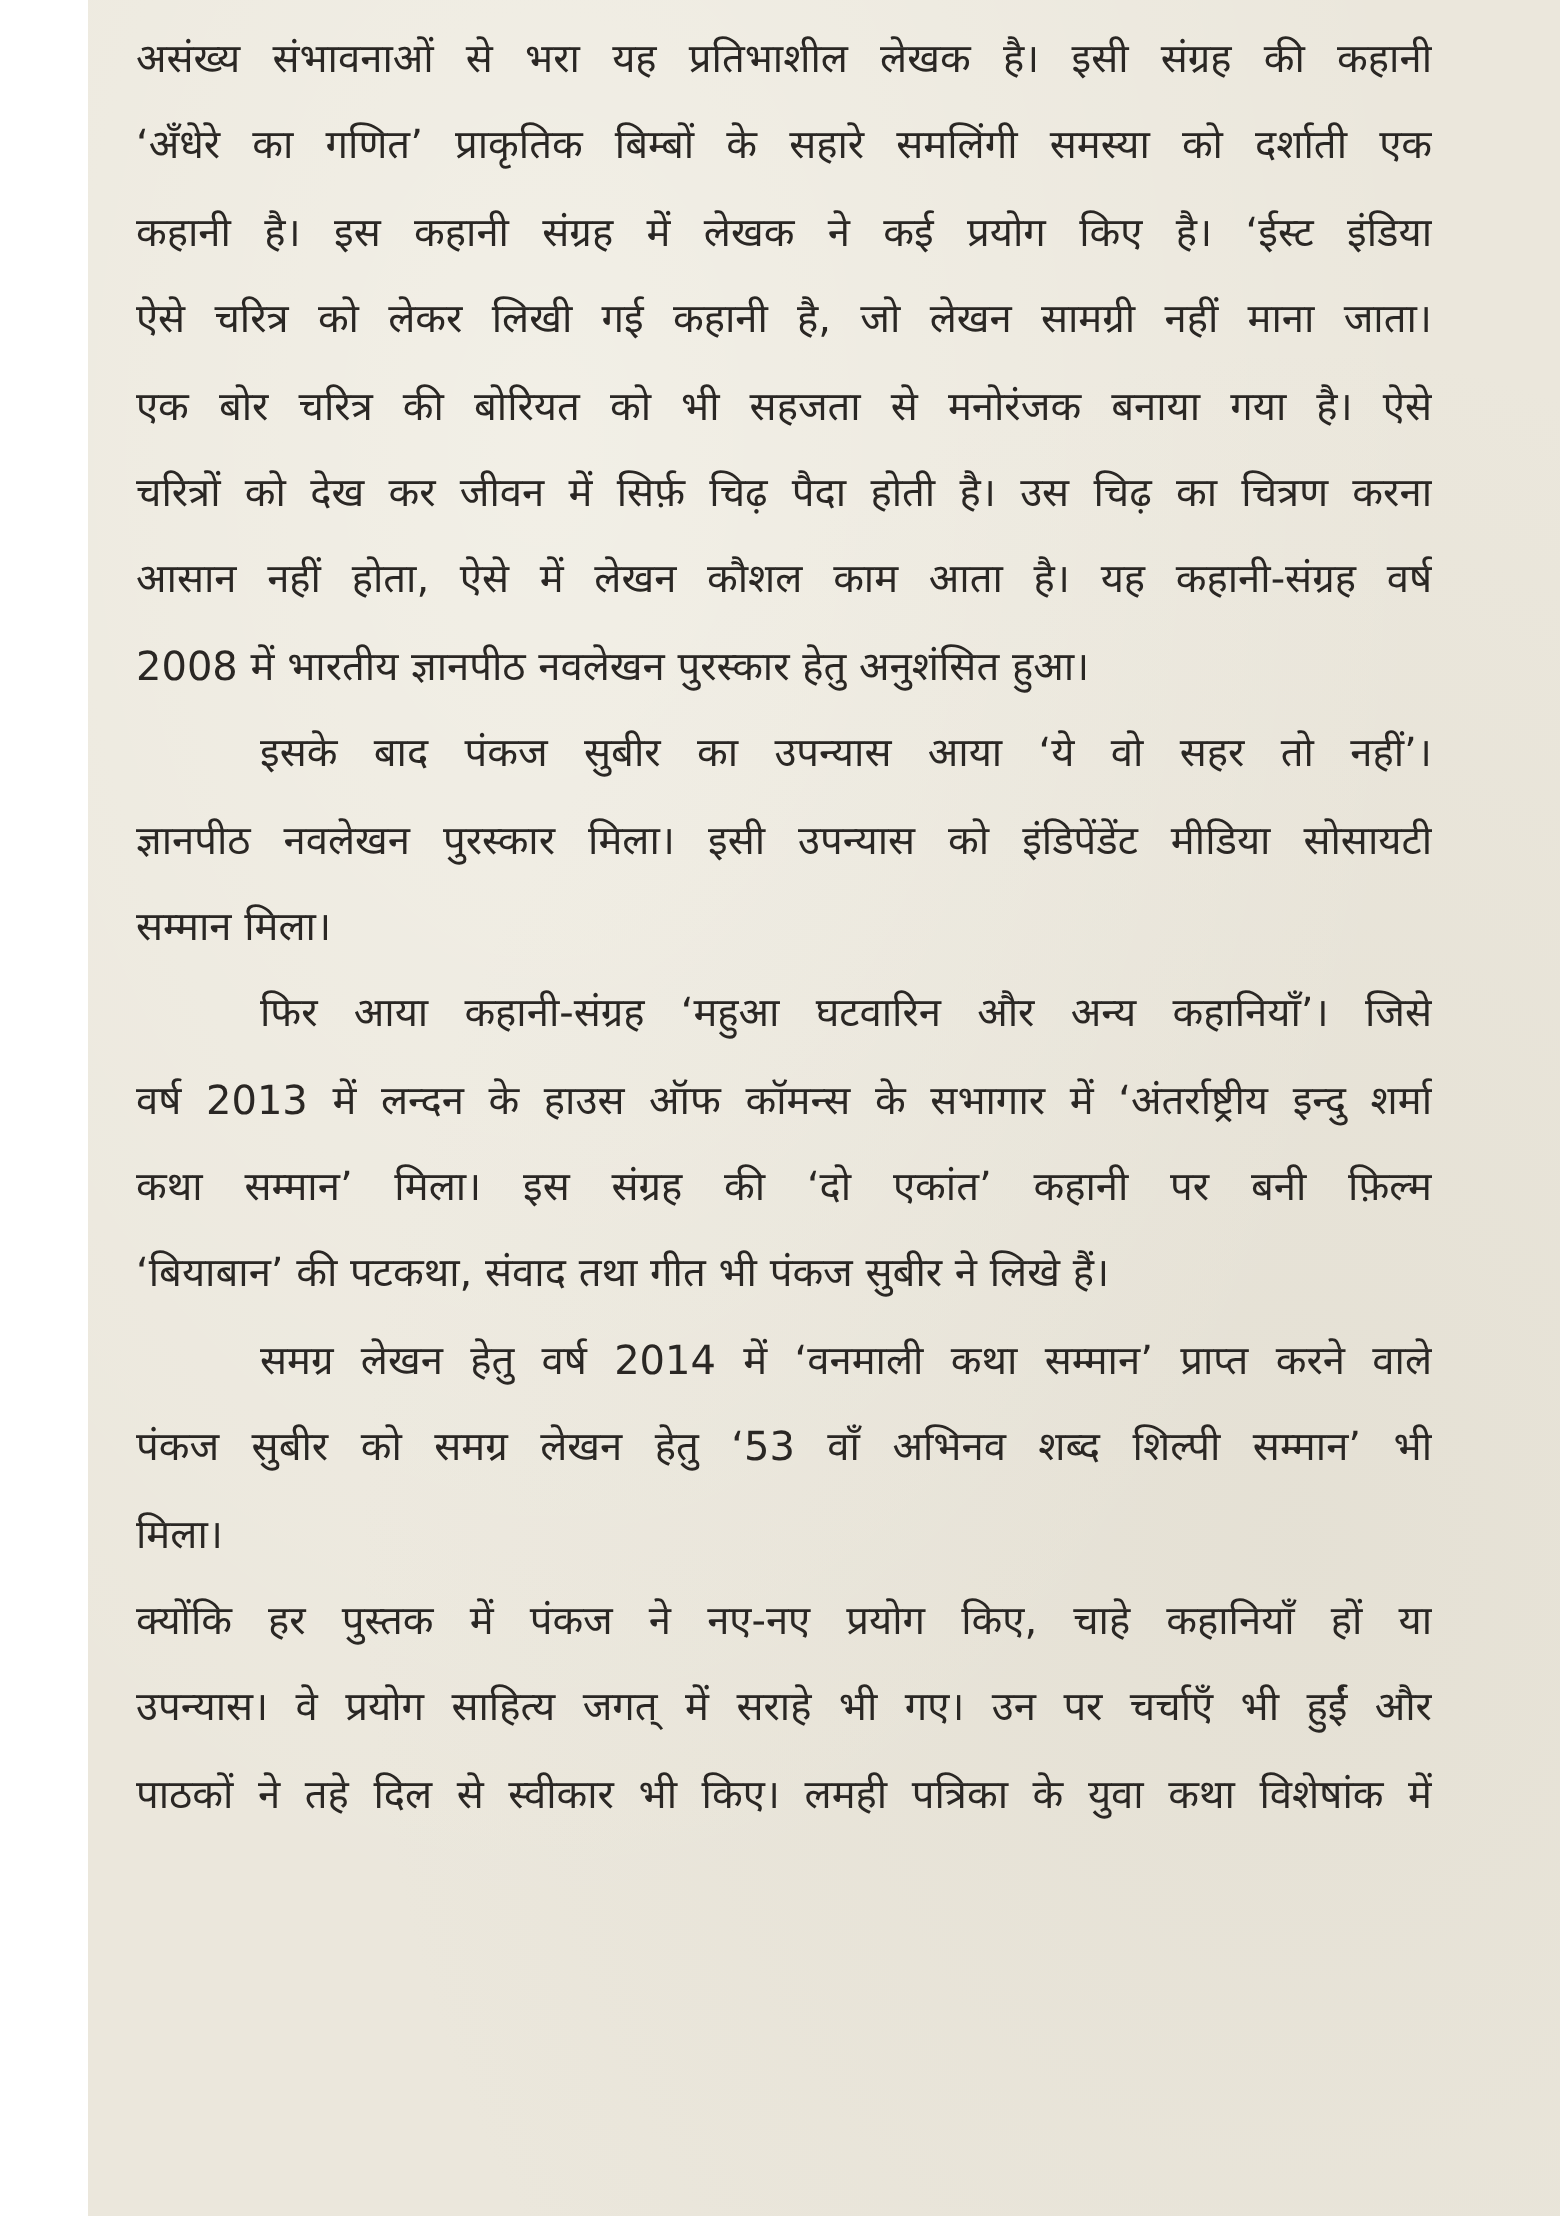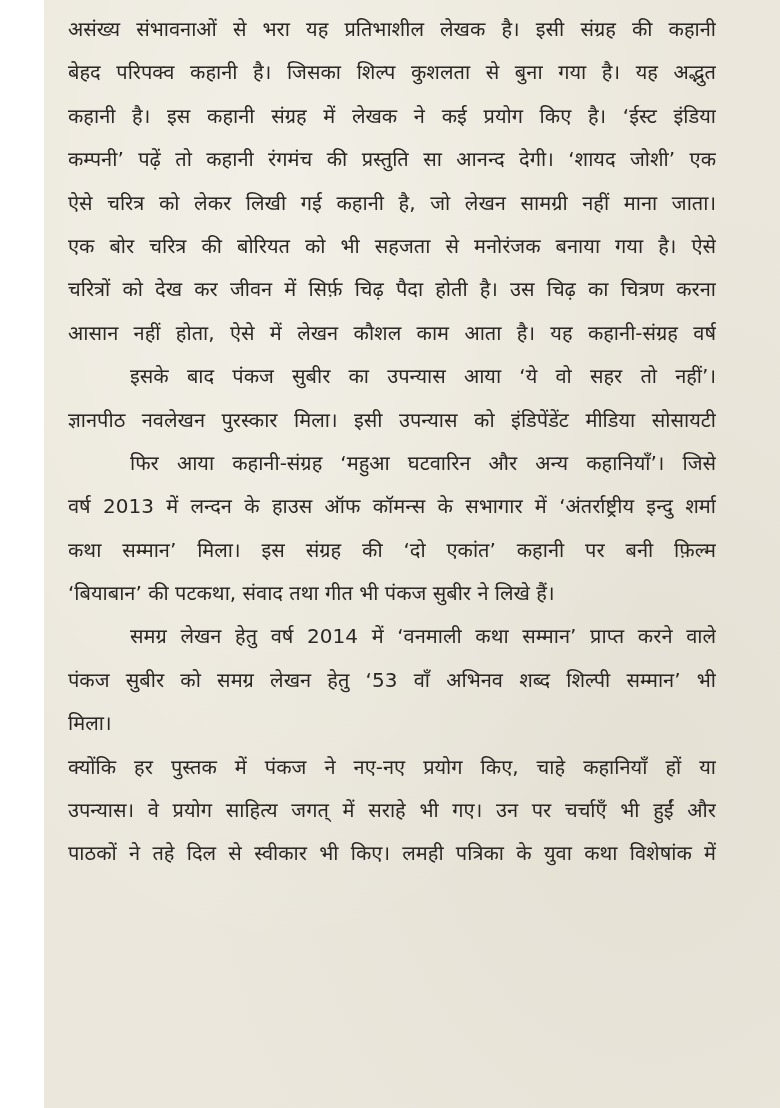--- a/index.html
+++ b/index.html
@@ -49,30 +49,31 @@
       padding-left: 62px;
     }
   </style>
 </head>
 <body>
 
 <div class="page">
   <div class="text-block">
 
     <span class="line">असंख्य संभावनाओं से भरा यह प्रतिभाशील लेखक है। इसी संग्रह की कहानी</span>
-    <span class="line">बेहद परिपक्व कहानी है। जिसका शिल्प कुशलता से बुना गया है। यह अद्भुत</span>
+    <span class="line">‘अँधेरे का गणित’ प्राकृतिक बिम्बों के सहारे समलिंगी समस्या को दर्शाती एक</span>
     <span class="line">कहानी है। इस कहानी संग्रह में लेखक ने कई प्रयोग किए है। ‘ईस्ट इंडिया</span>
-    <span class="line">कम्पनी’ पढ़ें तो कहानी रंगमंच की प्रस्तुति सा आनन्द देगी। ‘शायद जोशी’ एक</span>
     <span class="line">ऐसे चरित्र को लेकर लिखी गई कहानी है, जो लेखन सामग्री नहीं माना जाता।</span>
     <span class="line">एक बोर चरित्र की बोरियत को भी सहजता से मनोरंजक बनाया गया है। ऐसे</span>
     <span class="line">चरित्रों को देख कर जीवन में सिर्फ़ चिढ़ पैदा होती है। उस चिढ़ का चित्रण करना</span>
     <span class="line">आसान नहीं होता, ऐसे में लेखन कौशल काम आता है। यह कहानी-संग्रह वर्ष</span>
+    <span class="line last">2008 में भारतीय ज्ञानपीठ नवलेखन पुरस्कार हेतु अनुशंसित हुआ।</span>
 
     <span class="line indent">इसके बाद पंकज सुबीर का उपन्यास आया ‘ये वो सहर तो नहीं’।</span>
     <span class="line">ज्ञानपीठ नवलेखन पुरस्कार मिला। इसी उपन्यास को इंडिपेंडेंट मीडिया सोसायटी</span>
+    <span class="line last">सम्मान मिला।</span>
 
     <span class="line indent">फिर आया कहानी-संग्रह ‘महुआ घटवारिन और अन्य कहानियाँ’। जिसे</span>
     <span class="line">वर्ष 2013 में लन्दन के हाउस ऑफ कॉमन्स के सभागार में ‘अंतर्राष्ट्रीय इन्दु शर्मा</span>
     <span class="line">कथा सम्मान’ मिला। इस संग्रह की ‘दो एकांत’ कहानी पर बनी फ़िल्म</span>
     <span class="line last">‘बियाबान’ की पटकथा, संवाद तथा गीत भी पंकज सुबीर ने लिखे हैं।</span>
 
     <span class="line indent">समग्र लेखन हेतु वर्ष 2014 में ‘वनमाली कथा सम्मान’ प्राप्त करने वाले</span>
     <span class="line">पंकज सुबीर को समग्र लेखन हेतु ‘53 वाँ अभिनव शब्द शिल्पी सम्मान’ भी</span>
     <span class="line last">मिला।</span>
 

